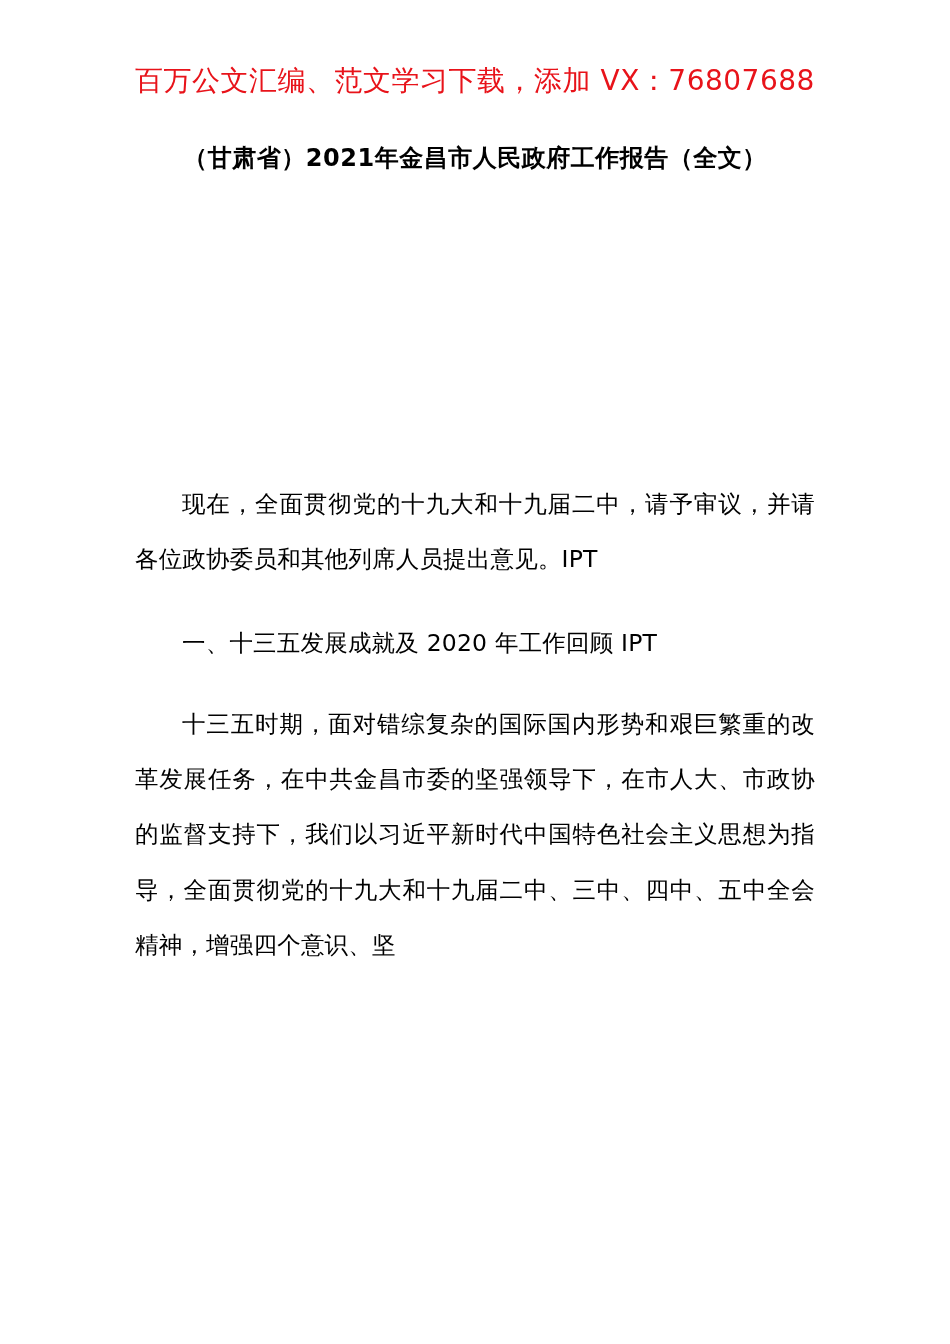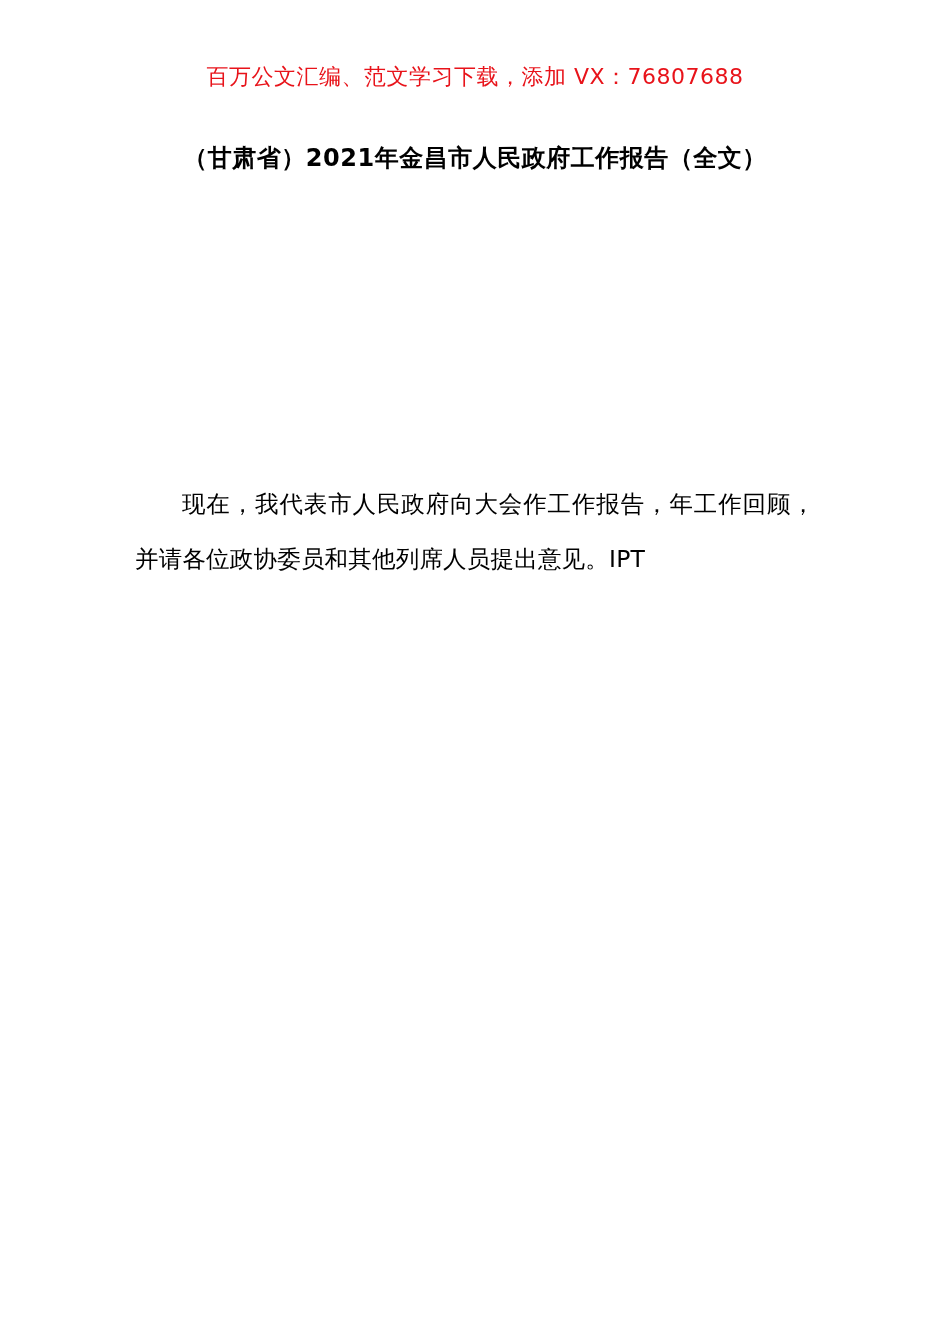--- a/index.html
+++ b/index.html
@@ -22,21 +22,21 @@
     box-sizing: border-box;
     padding: 0;
   }
   .watermark {
     position: absolute;
     top: 62px;
     left: 0;
     width: 950px;
     text-align: center;
     color: #e8131a;
-    font-size: 22px;
+    font-size: 28px;
     font-family: "DejaVu Sans", sans-serif;
     letter-spacing: 0.5px;
     white-space: nowrap;
   }
   .doc-body {
     position: absolute;
     top: 140px;
     left: 135px;
     width: 680px;
   }
@@ -76,18 +76,20 @@
 
   <div class="watermark">百万公文汇编、范文学习下载，添加 VX：76807688</div>
 
   <div class="doc-body">
 
     <h1 class="doc-title">（甘肃省）2021年金昌市人民政府工作报告（全文）</h1>
 
     <div class="spacer-block"></div>
 
 
-    <p class="para">现在，我代表市人民政府向大会作工作报告，年工作回顾，并请各位政协委员和其他列席人员提出意见。IPT</p>
+    <p class="para">现在，全面贯彻党的十九大和十九届二中，请予审议，并请各位政协委员和其他列席人员提出意见。IPT</p>
 
+    <p class="para tight">一、十三五发展成就及 2020 年工作回顾 IPT</p>
 
+    <p class="para last">十三五时期，面对错综复杂的国际国内形势和艰巨繁重的改革发展任务，在中共金昌市委的坚强领导下，在市人大、市政协的监督支持下，我们以习近平新时代中国特色社会主义思想为指导，全面贯彻党的十九大和十九届二中、三中、四中、五中全会精神，增强四个意识、坚</p>
 
   </div>
 </div>
 
 </body></html>

